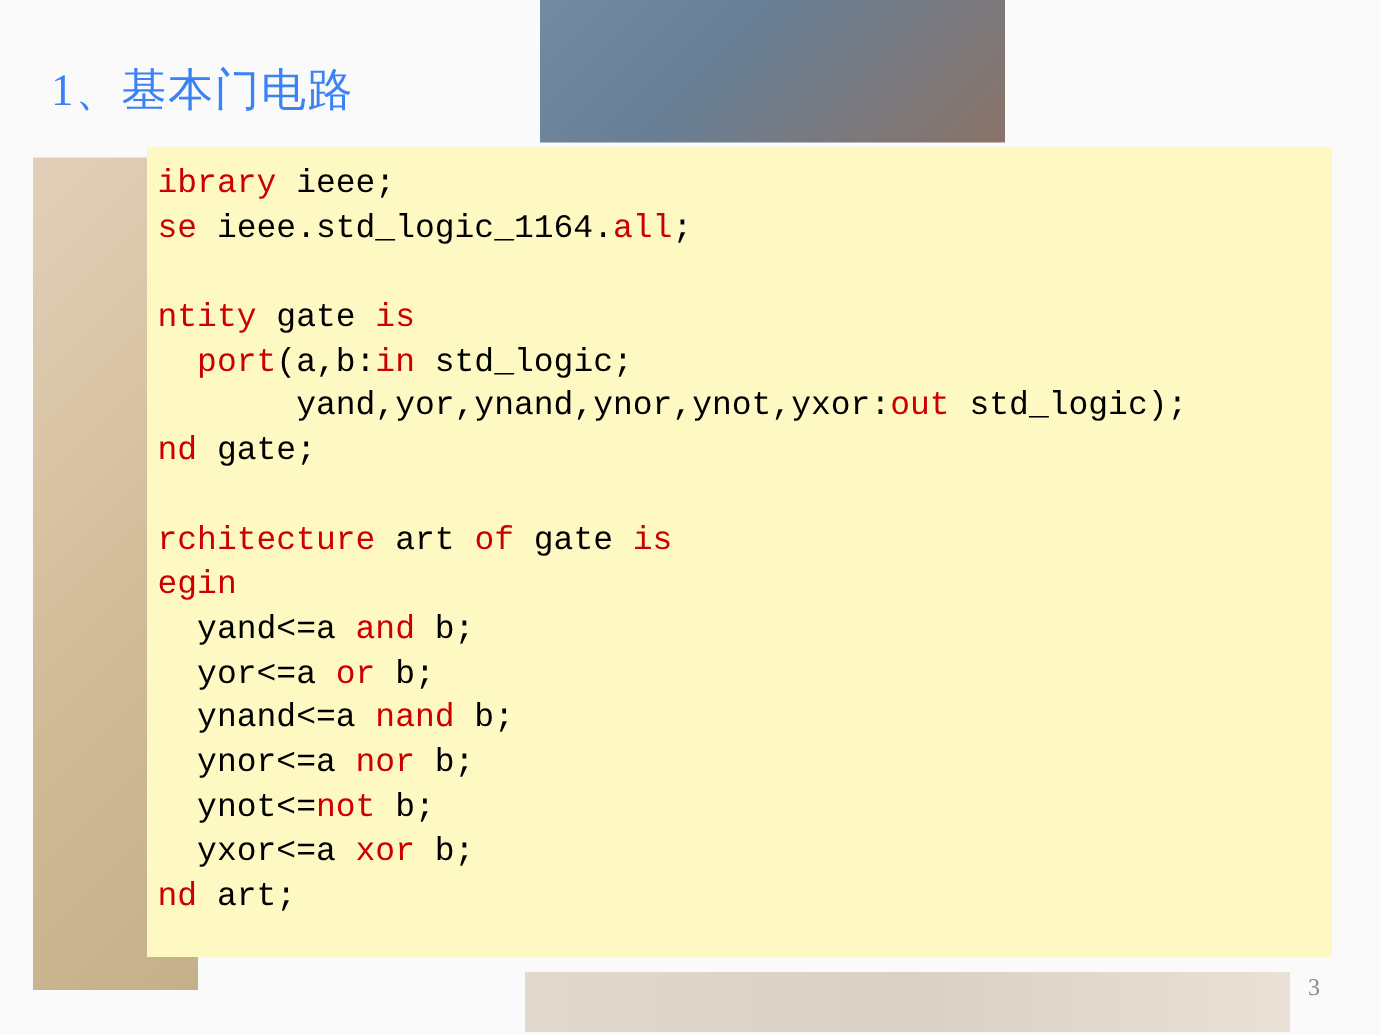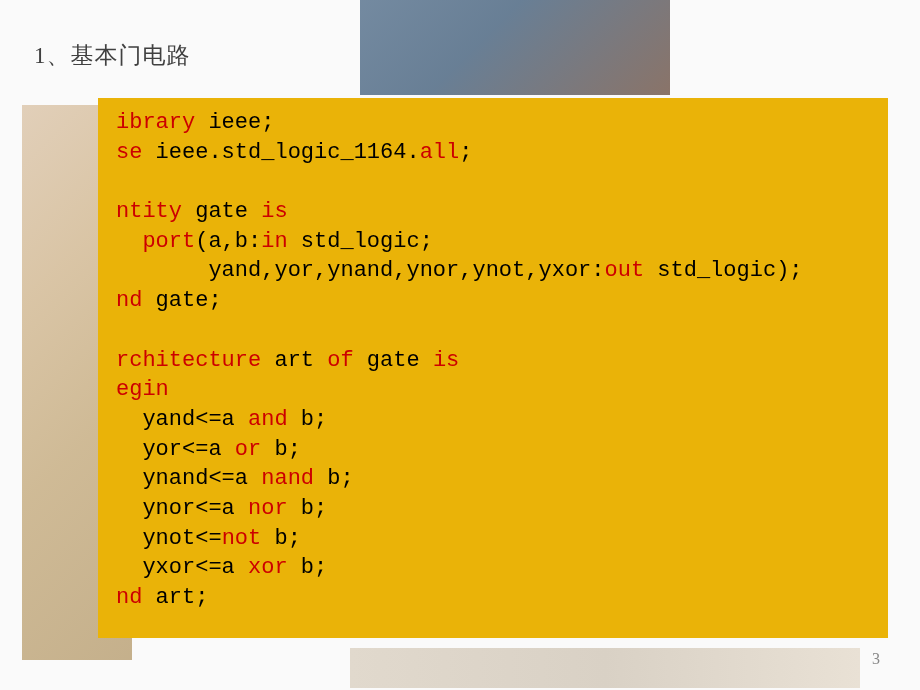--- a/index.html
+++ b/index.html
@@ -39,36 +39,36 @@
       bottom: 2px;
       width: 510px;
       height: 40px;
       background: linear-gradient(90deg, #c8b8a0 0%, #b8a890 50%, #d8c8b0 100%);
       opacity: 0.5;
     }
     .title {
       position: absolute;
       left: 34px;
       top: 40px;
-      font-size: 23px;
-      color: #404040;
+      font-size: 30px;
+      color: #3b82f6;
       font-family: "SimSun", "Microsoft YaHei", serif;
       letter-spacing: 1px;
     }
     .title .num {
       font-family: "Times New Roman", serif;
     }
     .code-box {
       position: absolute;
       left: 98px;
       top: 98px;
       width: 790px;
       height: 540px;
-      background: #eab308;
-      padding: 10px 18px;
+      background: #fef9c3;
+      padding: 10px 7px;
     }
     .code-content {
       font-family: "Courier New", monospace;
       font-size: 22px;
       line-height: 1.35;
       color: #000;
       white-space: pre;
     }
     .kw {
       color: #cc0000;

